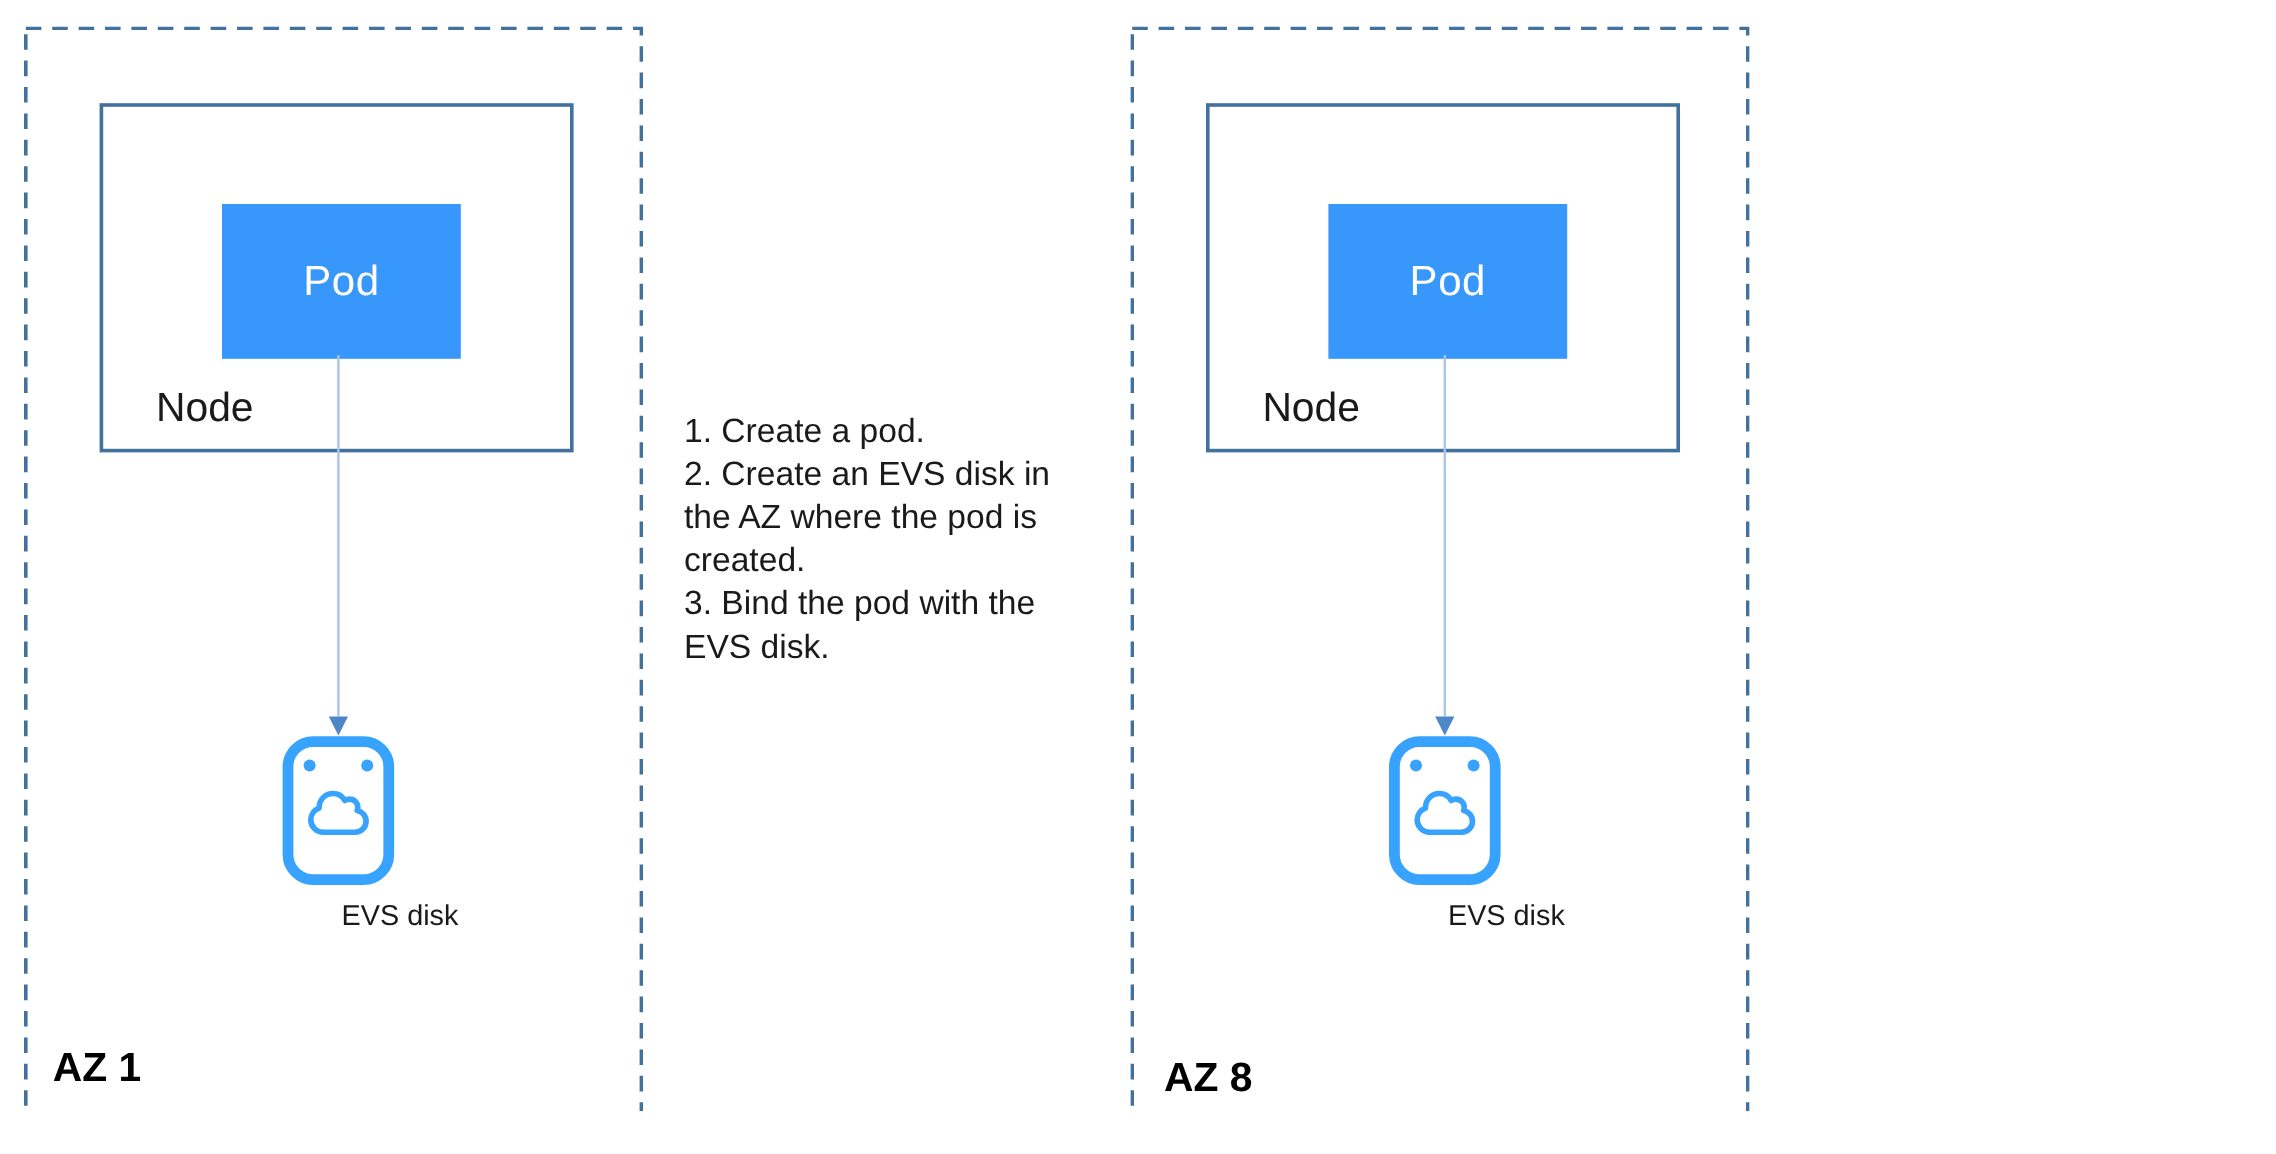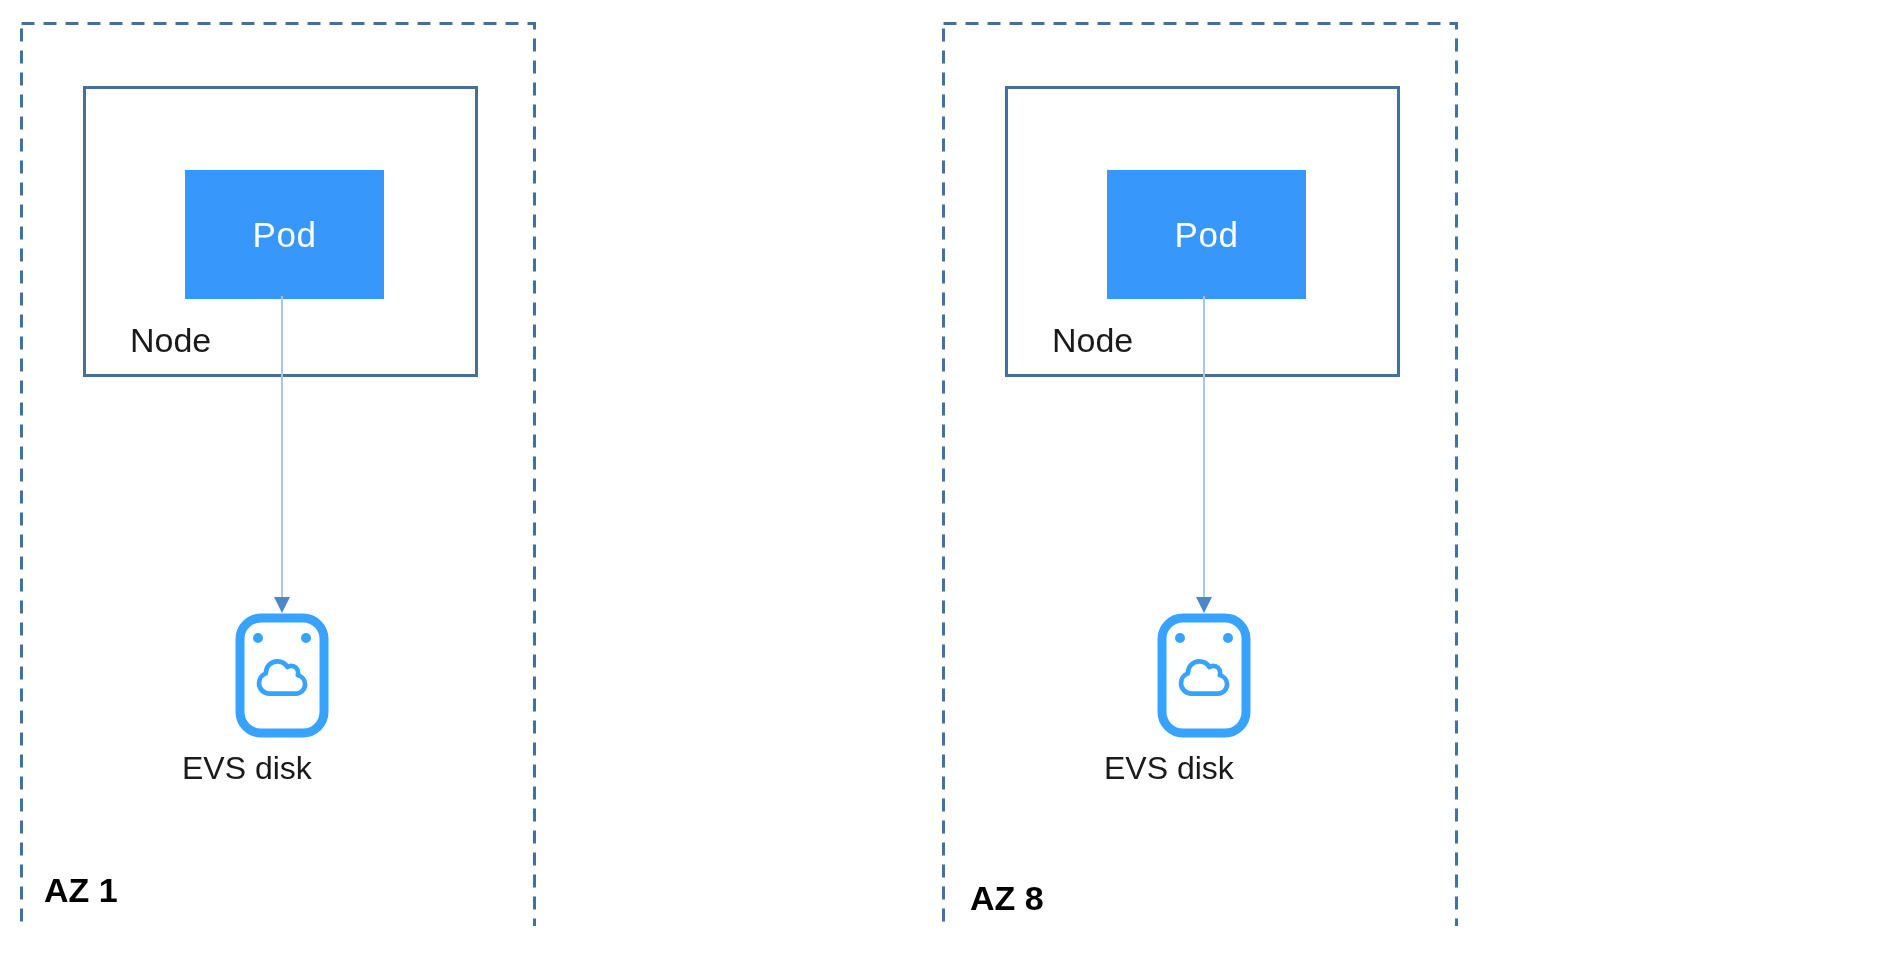--- a/index.html
+++ b/index.html
@@ -71,22 +71,22 @@
   }
   .evs-icon {
     position: absolute;
     left: 215px; top: 591px;
     width: 94px; height: 125px;
   }
   .evs-label {
     position: absolute;
     left: 162px; top: 728px;
     width: 200px;
-    text-align: left;
-    font-size: 32px;
+    text-align: right;
+    font-size: 24px;
     color: #1a1a1a;
     white-space: nowrap;
   }
   .az-label {
     position: absolute;
     left: 24px; top: 849px;
     font-size: 34px;
     color: #000000;
     white-space: nowrap;
     font-weight: bold;
@@ -126,20 +126,28 @@
       <circle cx="23" cy="25" r="5" fill="#38A2FF"></circle>
       <circle cx="71" cy="25" r="5" fill="#38A2FF"></circle>
       <path transform="translate(24,46) scale(0.072)" d="M537.6 226.6c4.1-10.7 6.4-22.4 6.4-34.6 0-53-43-96-96-96-19.7 0-38.1 6-53.3 16.2C367 64.2 315.3 32 256 32c-88.4 0-160 71.6-160 160 0 2.7 .1 5.4 .2 8.1C40.2 219.8 0 273.2 0 336c0 79.5 64.5 144 144 144h368c70.7 0 128-57.3 128-128 0-61.9-44-113.6-102.4-125.4z" fill="none" stroke="#38A2FF" stroke-width="65" stroke-linejoin="round"></path>
     </svg>
 
     <div class="evs-label">EVS disk</div>
 
     <div class="az-label">AZ 1</div>
   </div>
 
+  <div class="instructions">
+    <div>1. Create a pod.</div>
+    <div>2. Create an EVS disk in</div>
+    <div>the AZ where the pod is</div>
+    <div>created.</div>
+    <div>3. Bind the pod with the</div>
+    <div>EVS disk.</div>
+  </div>
 
   <div class="az az2">
     <svg class="dashed-border" viewBox="0 0 516 918" xmlns="http://www.w3.org/2000/svg">
       <rect x="1.5" y="1.5" width="513" height="915" fill="none" stroke="#41719C" stroke-width="3" stroke-dasharray="13 9"></rect>
     </svg>
 
     <div class="node-box">
       <div class="pod-box">
         <span class="pod-label">Pod</span>
       </div>

